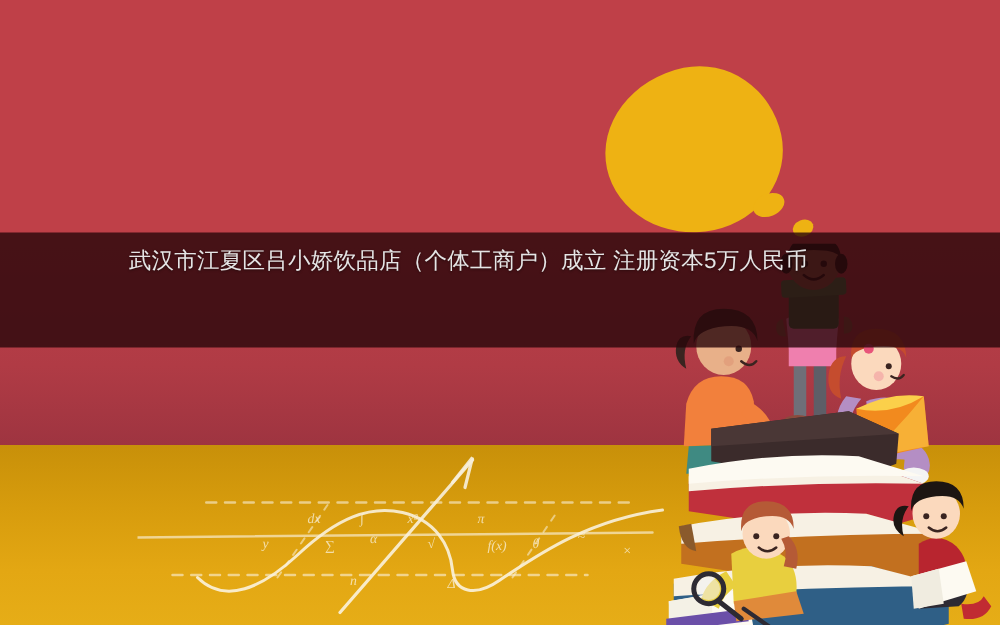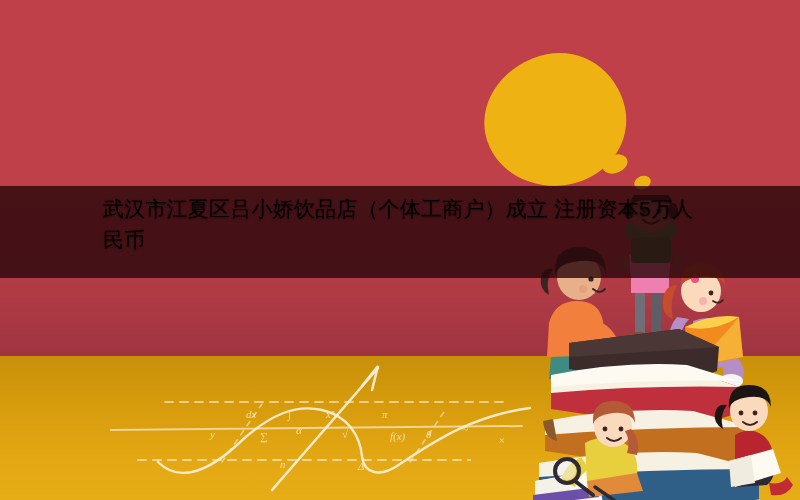--- a/index.html
+++ b/index.html
@@ -51,21 +51,21 @@
   
   .illus { position:absolute; left:525px; top:195px; width:275px; height:305px; }
 
   
   .title-band {
     position:absolute; left:0; top:186px; width:800px; height:92px;
     background:rgba(40,6,10,.80);
   }
   .title-text {
     position:absolute; left:103px; top:193px; width:600px;
-    font-size:21px; line-height:31px; color:#000000;
+    font-size:18px; line-height:31px; color:#e5e5e5;
     letter-spacing:.2px; white-space:pre-wrap;
     text-shadow:0 1px 2px rgba(0,0,0,.45);
   }
 </style>
 </head>
 <body>
 
 <div class="banner">
 
   <div class="bg-red"></div>

